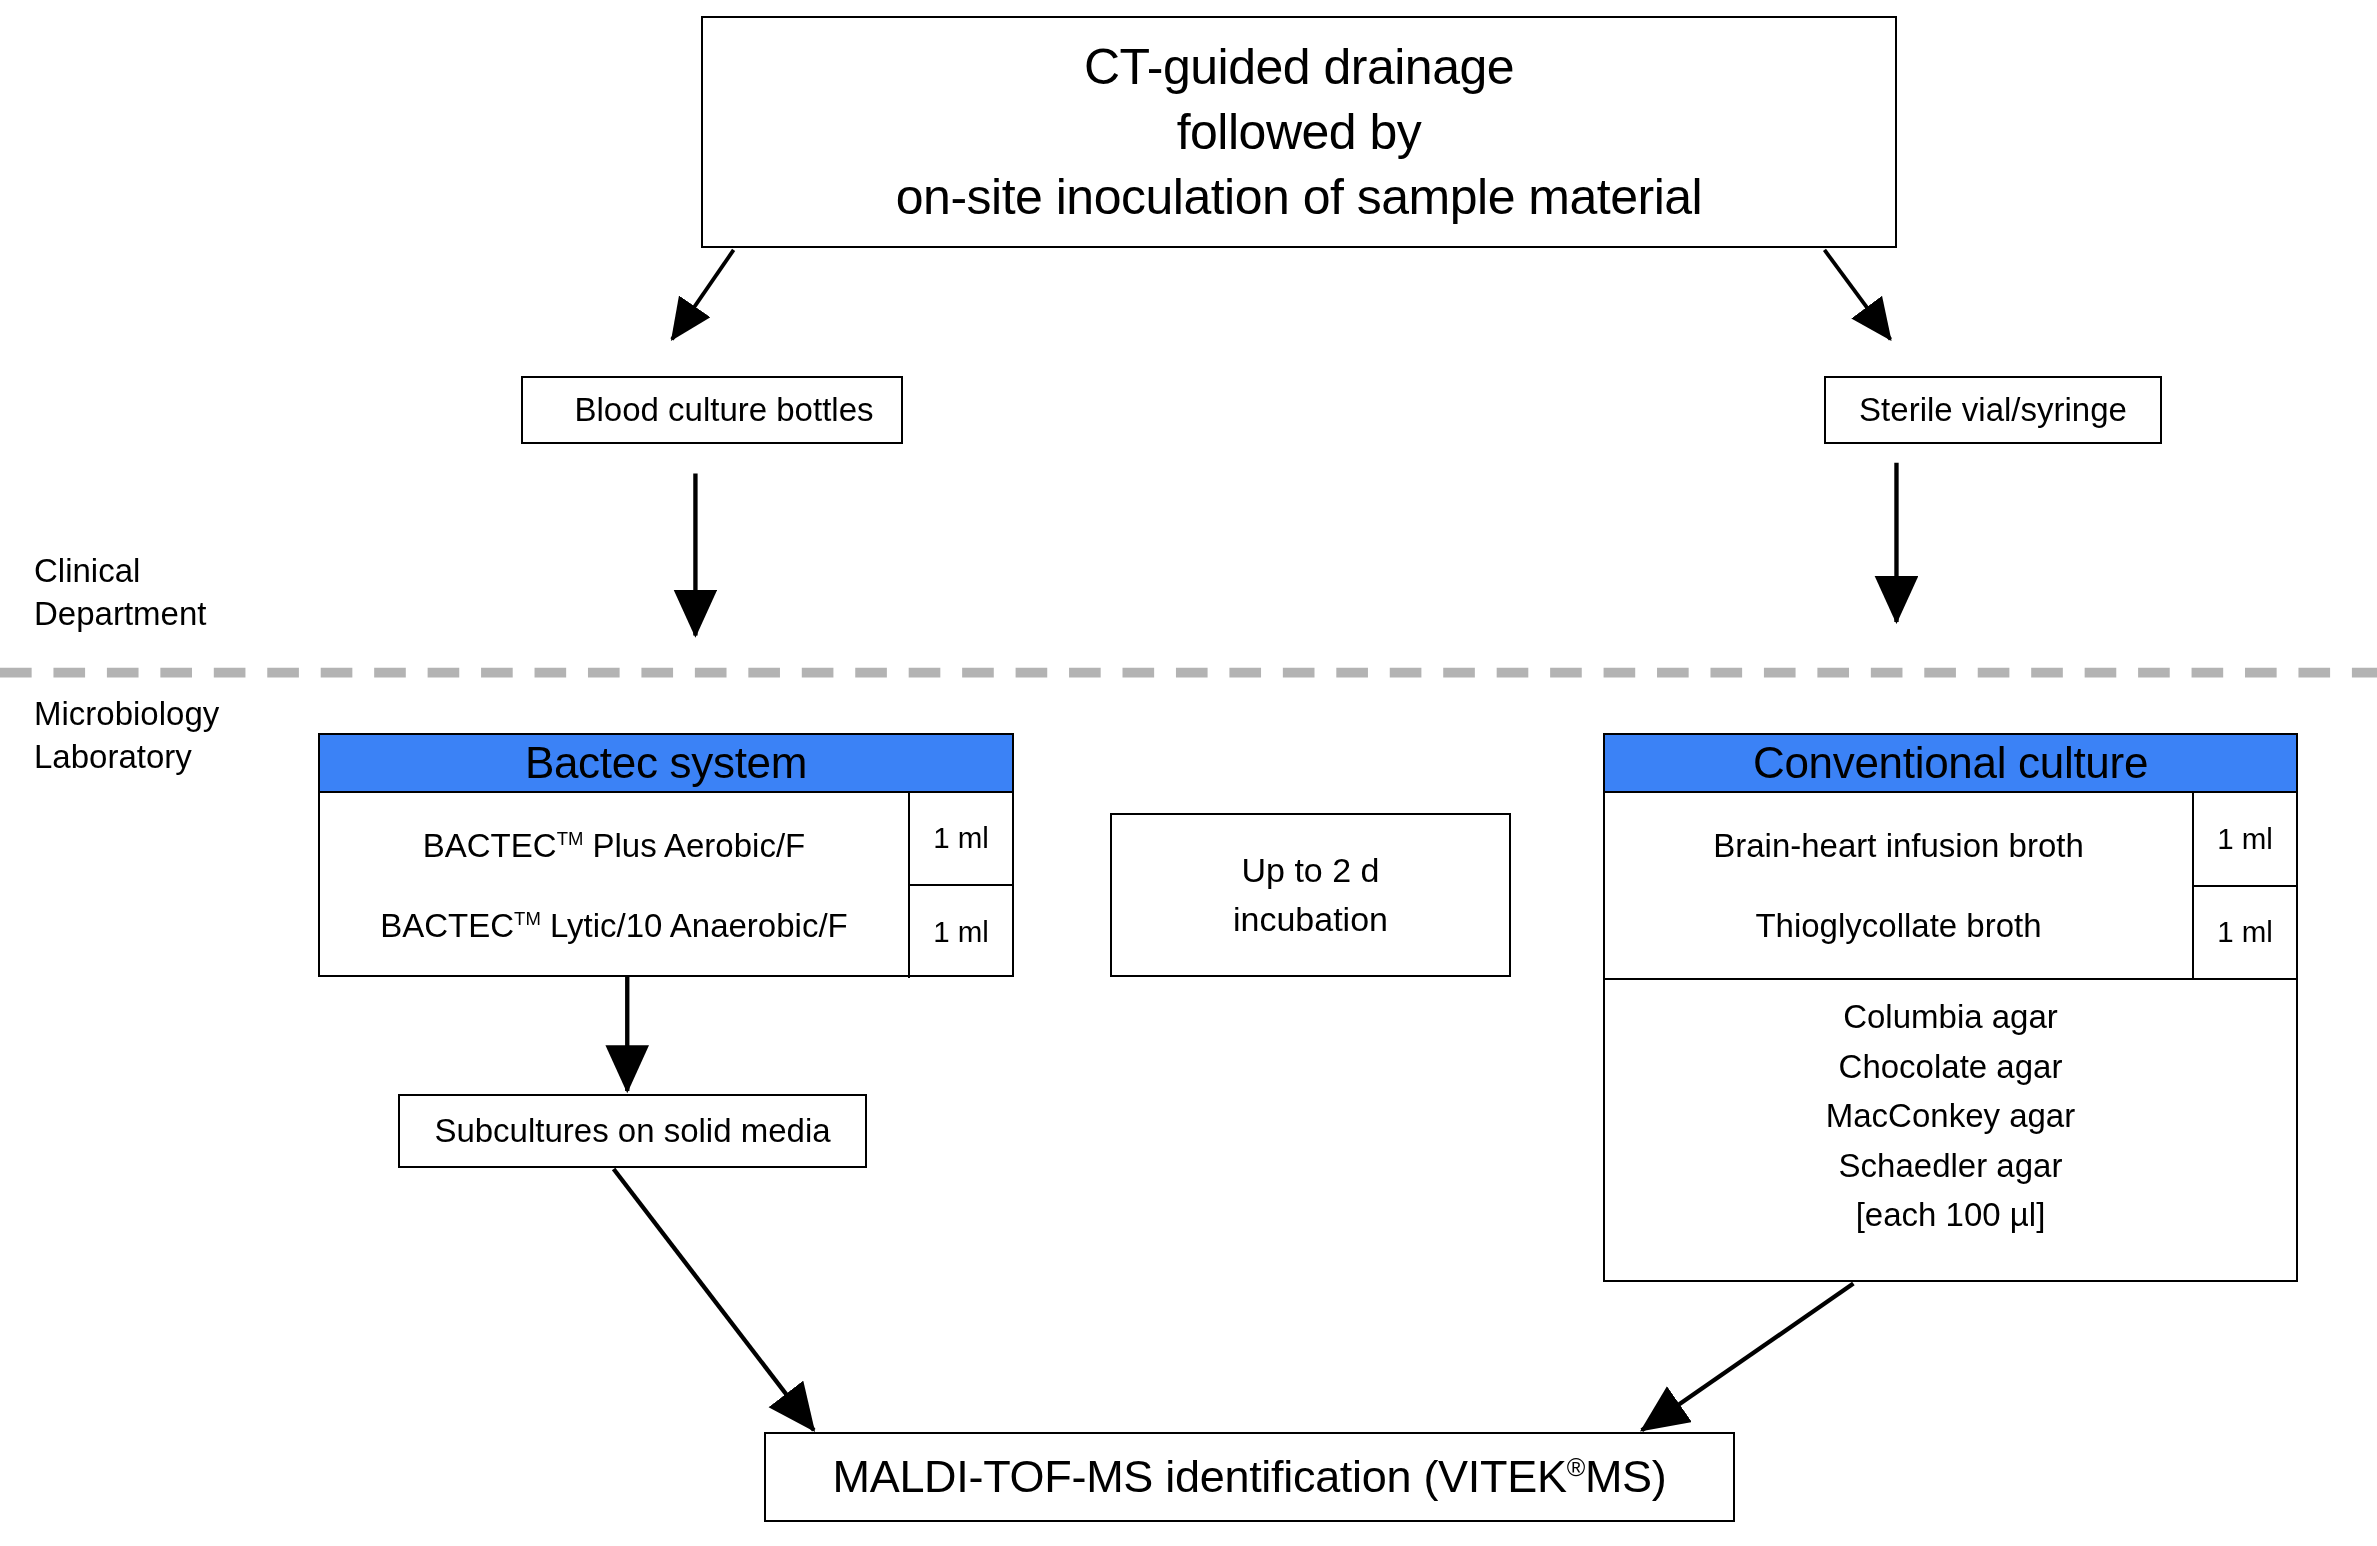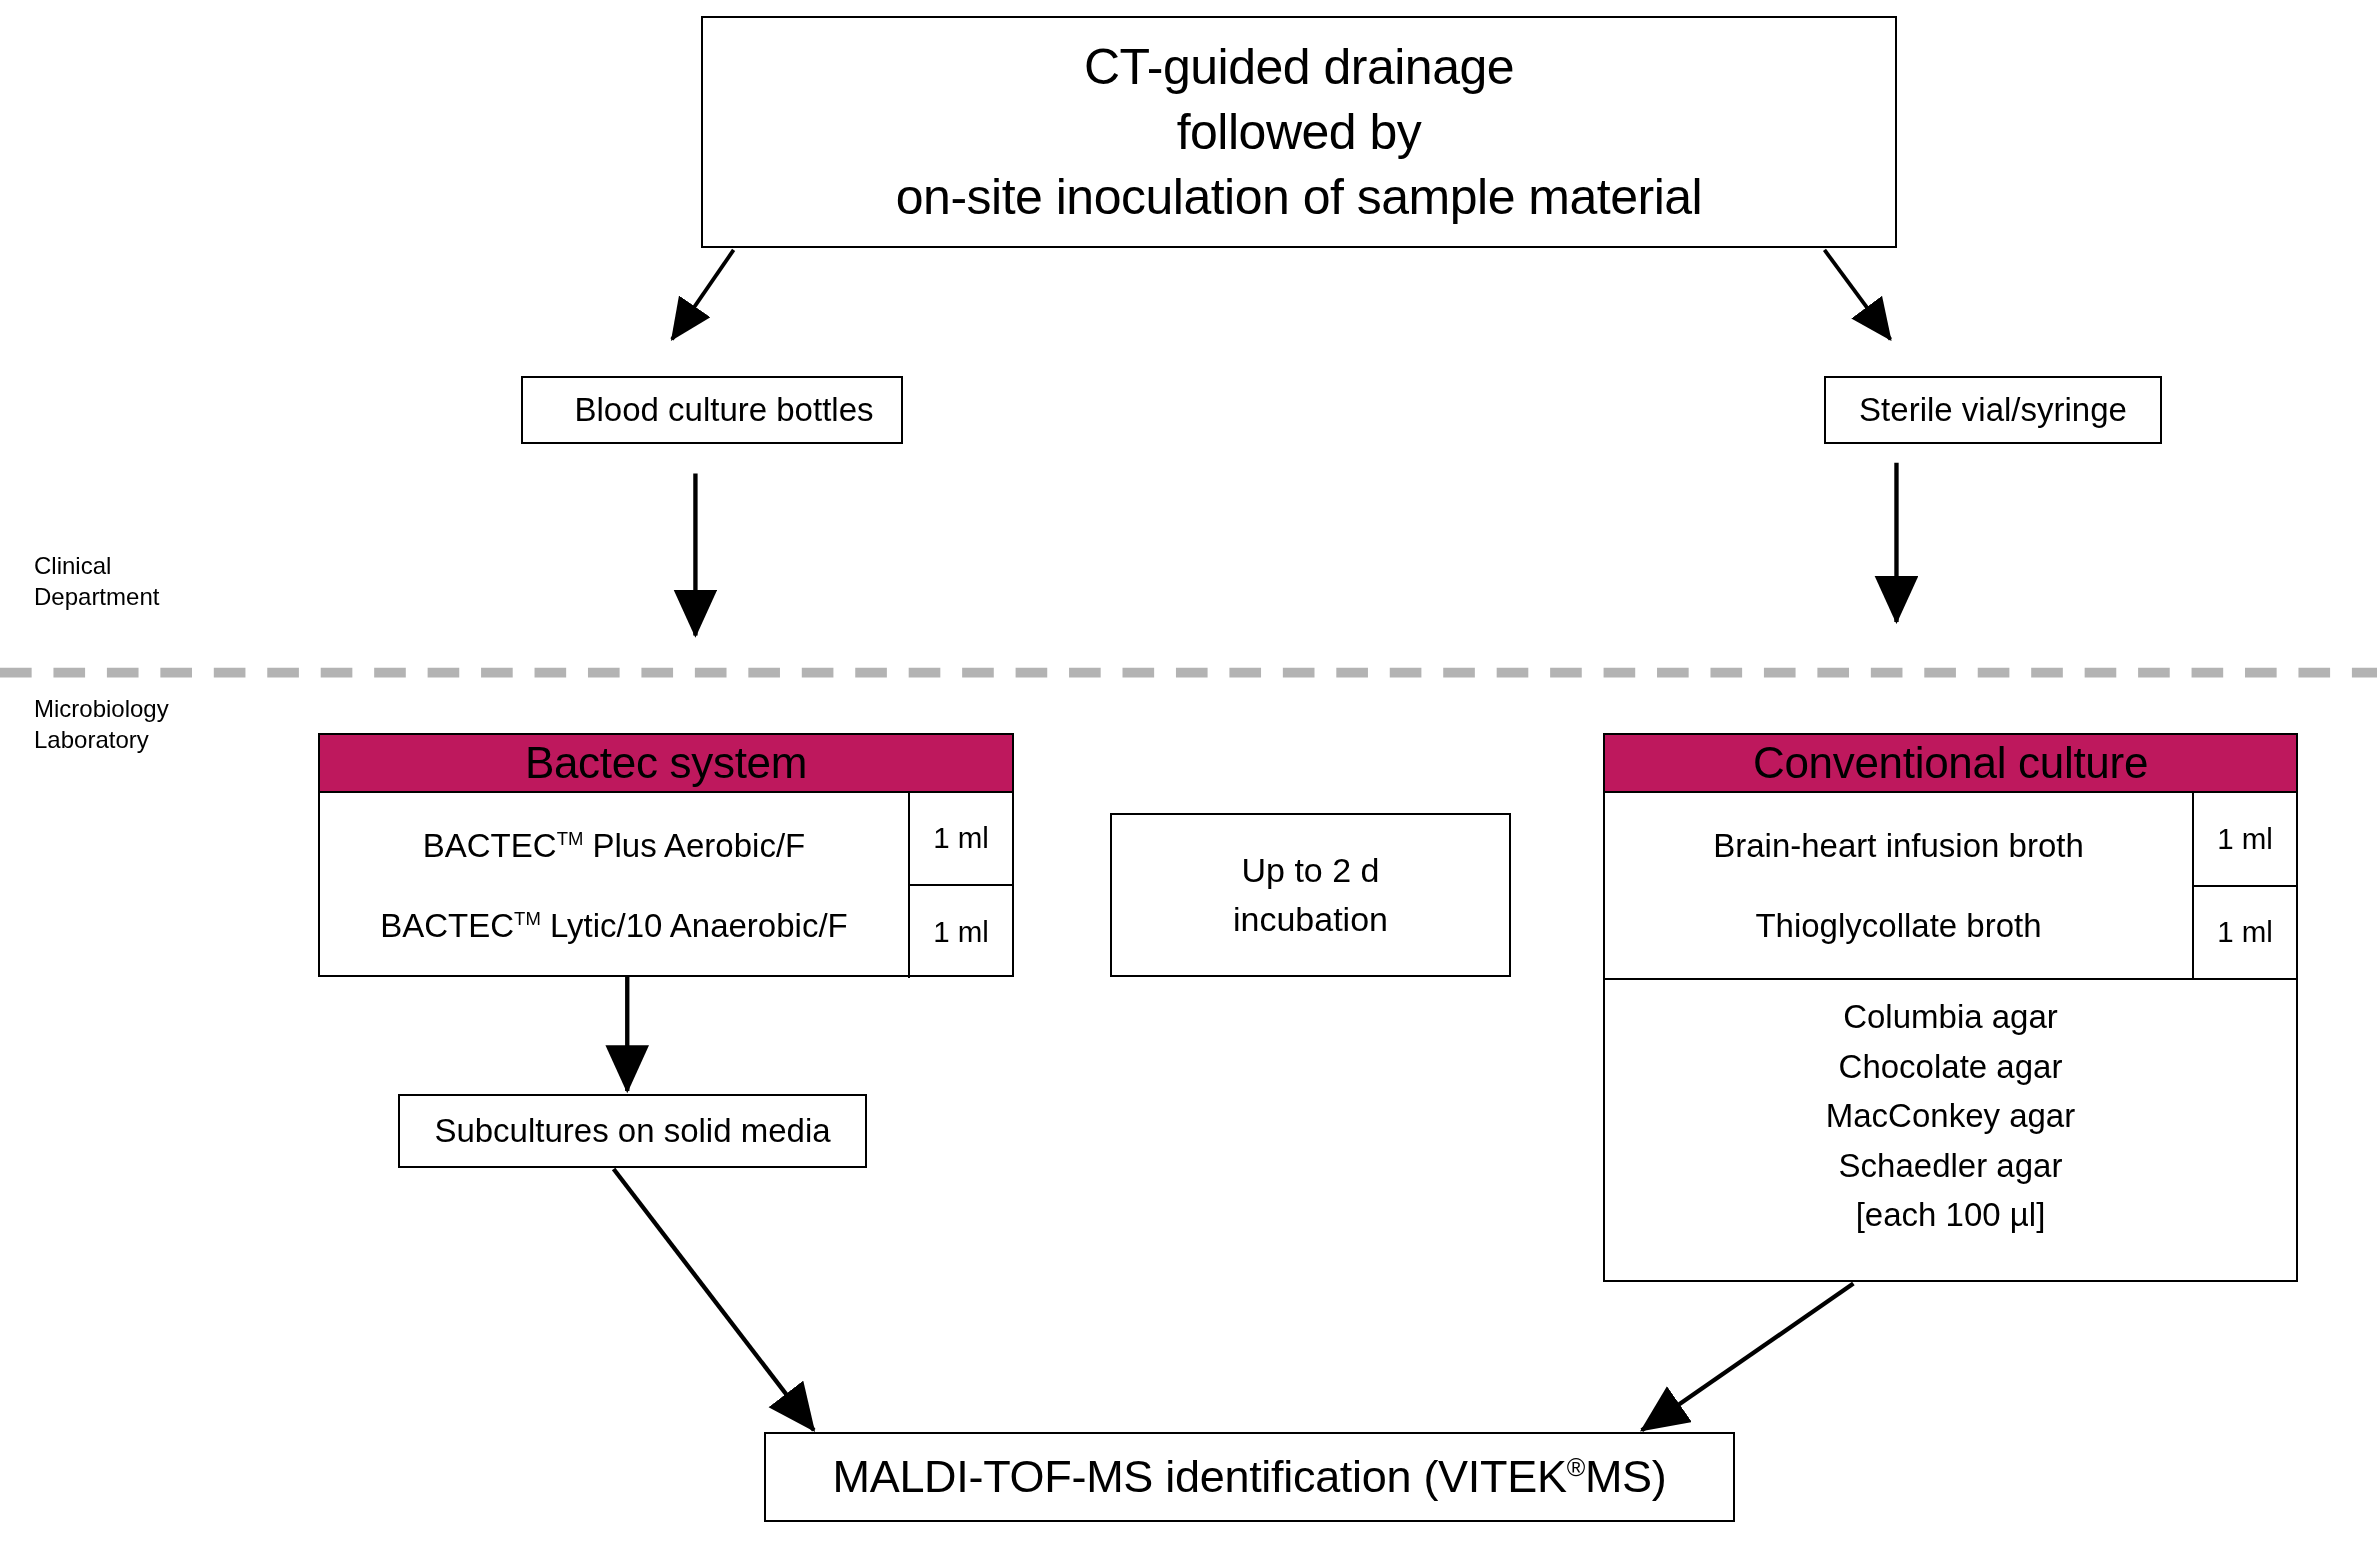--- a/index.html
+++ b/index.html
@@ -21,21 +21,21 @@
   #incub-box .txt{font-size:34px;line-height:1.45;}
 
   #sub-box{left:398px;top:1094px;width:469px;height:74px;}
   #sub-box .txt{font-size:33px;}
 
   #maldi-box{left:764px;top:1432px;width:971px;height:90px;}
   #maldi-box .txt{font-size:45px;letter-spacing:-0.3px;}
 
   
   .tbl{position:absolute;border:2.7px solid #000;box-sizing:border-box;background:#fff;}
-  .tbl .hdr{background:#be185d;border-bottom:2.7px solid #000;height:56px;
+  .tbl .hdr{background:#3b82f6;border-bottom:2.7px solid #000;height:56px;
             display:flex;align-items:center;justify-content:center;font-size:44px;letter-spacing:-0.3px;}
   .tbl .rowwrap{display:flex;}
   .tbl .names{flex:1;display:flex;flex-direction:column;justify-content:center;}
   .tbl .names .nm{font-size:33px;text-align:center;line-height:1.0;}
   .tbl .vols{width:104px;border-left:2.7px solid #000;display:flex;flex-direction:column;box-sizing:border-box;}
   .tbl .vols .vol{flex:1;display:flex;align-items:center;justify-content:center;font-size:29.5px;box-sizing:border-box;}
   .tbl .vols .vol + .vol{border-top:2.7px solid #000;}
   .tbl .agars{border-top:2.7px solid #000;padding:12px 0 14px 0;text-align:center;}
   .tbl .agars .ag{font-size:33px;line-height:1.50;}
   sup{font-size:0.56em;vertical-align:super;line-height:0;}
@@ -44,21 +44,21 @@
   #bactec .names .nm:first-child{margin-bottom:47px;}
   #bactec .rowwrap{height:185px;}
   #bactec .vols{margin-top:-0.5px;}
 
   #conv{left:1603px;top:733px;width:695px;height:549px;}
   #conv .rowwrap{height:185px;}
   #conv .names .nm:first-child{margin-bottom:47px;}
 
   
   #wires{position:absolute;left:0;top:0;width:2377px;height:1546px;pointer-events:none;}
-  .divider-label{position:absolute;font-size:24px;line-height:1.30;white-space:pre-line;}
+  .divider-label{position:absolute;font-size:33px;line-height:1.30;white-space:pre-line;}
   #lbl-clinical{left:34px;top:550px;}
   #lbl-micro{left:34px;top:693px;}
 </style>
 </head>
 <body>
 
 <div id="stage">
 
   <svg id="wires" viewBox="0 0 4358 2834" xmlns="http://www.w3.org/2000/svg">
     <defs>

